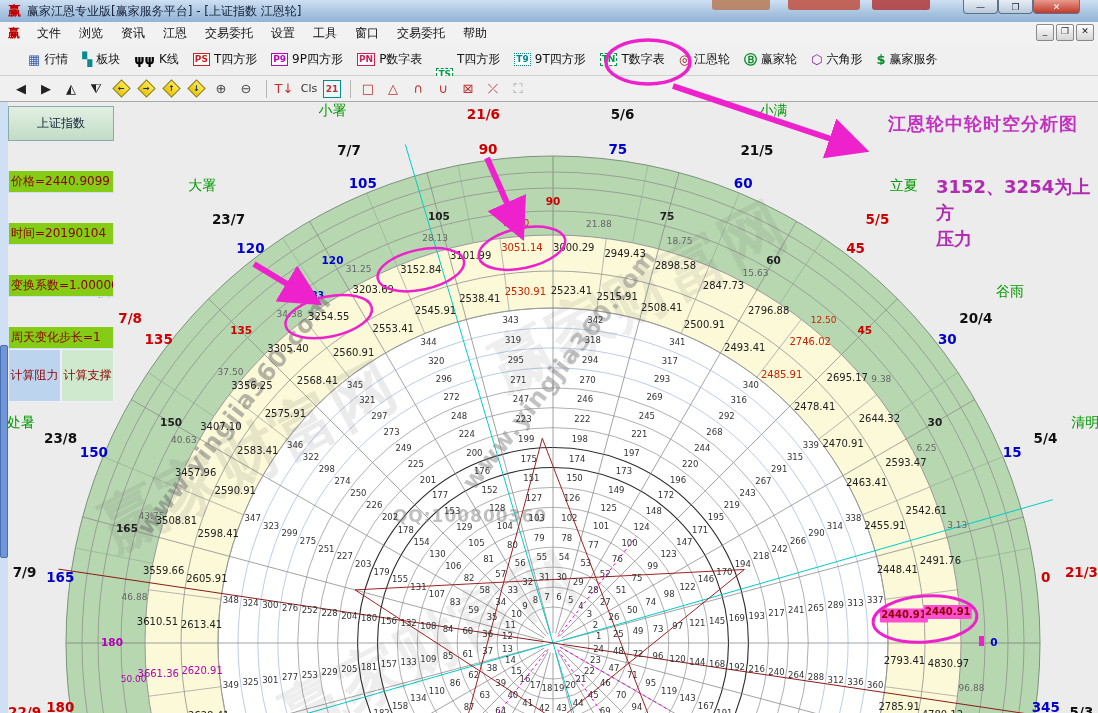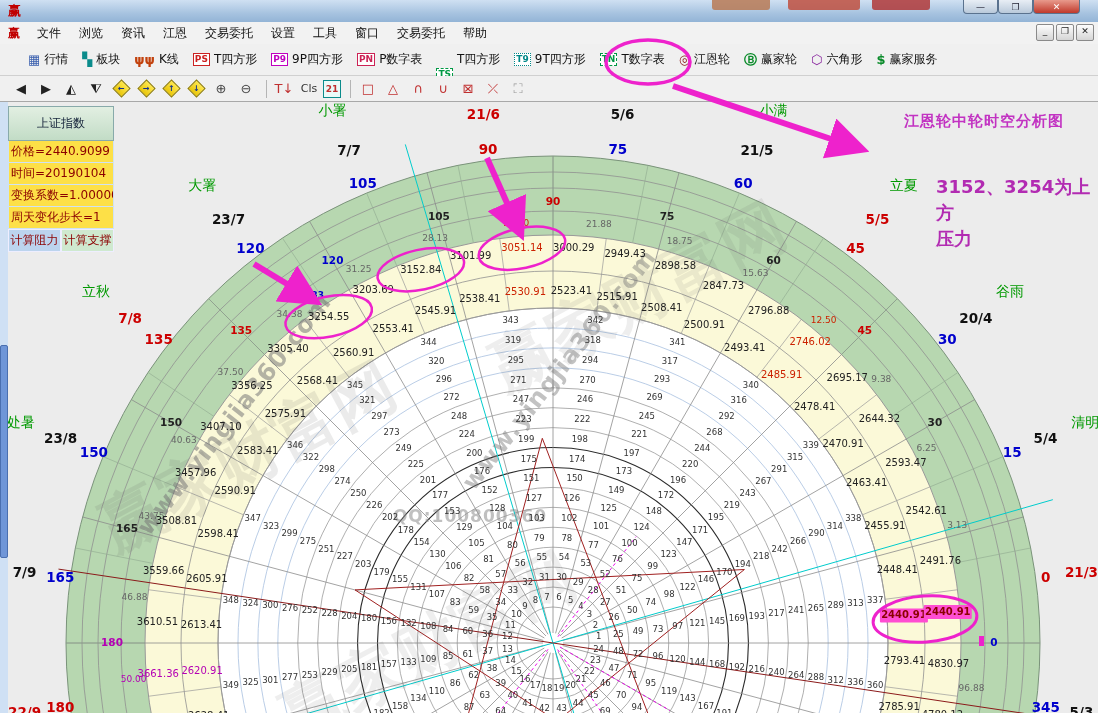--- a/index.html
+++ b/index.html
@@ -35,45 +35,46 @@
   .tb2-item{min-width:20px;height:20px;display:flex;align-items:center;justify-content:center;
     margin-right:3px;font-size:13px;border:1px solid transparent;}
   .tb2-sep{width:1px;height:18px;background:#b5b5b5;margin:0 6px;}
   .diamond{width:11px;height:11px;background:linear-gradient(#ffe84d,#e8c50a);border:1px solid #8c7a00;
     transform:rotate(45deg);display:flex;align-items:center;justify-content:center;}
   .diamond span{transform:rotate(-45deg);font-size:8px;color:#103090;font-weight:bold;}
   
   #panel{position:absolute;left:8px;top:106px;width:106px;font-size:12px;z-index:30;}
   #panel .hdr{background:linear-gradient(#e2efe2,#c2dcc6);border:1px solid #8aa;color:#15233a;
     text-align:center;padding:8px 0;font-weight:normal;}
-  #panel .row{background:#fde047;border:1px solid #cfe2f4;border-top:none;color:#8b0000;
-    padding:2px 2px;white-space:nowrap;overflow:hidden;}
+  #panel .row{background:#84cc16;border:1px solid #cfe2f4;border-top:none;color:#8b0000;
+    padding:2px 2px;white-space:nowrap;overflow:hidden;margin-top:30px;}
   #panel .btns{display:flex;}
-  #panel .pbtn{flex:1;text-align:center;color:#8b0000;padding:2px 0;border:1px solid #eef;
+  #panel .pbtn{flex:1;text-align:center;color:#8b0000;padding:17px 0;border:1px solid #eef;
     background:#bcd4ee;cursor:default;}
   #panel .pbtn.green{background:#cfe9cf;}
   
   #scrollstrip{position:absolute;left:0;top:102px;width:8px;height:611px;background:#cfe0f4;z-index:25;}
   #scrollthumb{position:absolute;left:0px;top:243px;width:8px;height:213px;background:#6f96d8;
     border:1px solid #4a6fb0;box-sizing:border-box;border-radius:2px;}
   
   #chart{position:absolute;left:0;top:102px;width:1098px;height:611px;background:#ececec;}
   #wheel-svg{position:absolute;left:0;top:0;}
   .anno{position:absolute;color:#c233c2;font-weight:bold;z-index:40;}
-  #anno-title{left:888px;top:10px;font-size:15px;letter-spacing:1px;margin-left:16px;}
+  #anno-title{left:888px;top:10px;font-size:18px;letter-spacing:1px;}
   #anno-note{left:936px;top:72px;font-size:18px;line-height:1.45;color:#b22bb2;}
   #overlay-svg{position:absolute;left:0;top:0;z-index:50;pointer-events:none;}
 </style>
 </head>
 <body>
 
 <div id="app">
 
   <div id="titlebar">
     <span class="logo">赢</span>
+    <span>赢家江恩专业版[赢家服务平台] - [上证指数 江恩轮]</span>
     <div class="tb-blob" style="left:712px;width:58px;background:#b97a55;"></div>
     <div class="tb-blob" style="left:788px;width:72px;background:#c05040;"></div>
     <div class="tb-blob" style="left:872px;width:58px;background:#b03838;"></div>
     <div id="winbtns">
       <div class="winbtn">—</div>
       <div class="winbtn">❐</div>
       <div class="winbtn close">✕</div>
     </div>
   </div>
 
@@ -90,21 +91,21 @@
   <div id="toolbar1">
       <div class="tb1-item">
         <span class="tb1-glyph" style="color: rgb(58, 95, 174); font-weight: bold;">▦</span>
         <span>行情</span>
       </div>
       <div class="tb1-item">
         <span class="tb1-glyph" style="color: rgb(10, 139, 139); font-weight: bold;">▚</span>
         <span>板块</span>
       </div>
       <div class="tb1-item">
-        <span class="tb1-glyph" style="color: #c2410c; font-weight: bold;">ψψ</span>
+        <span class="tb1-glyph" style="color: #000000; font-weight: bold;">ψψ</span>
         <span>K线</span>
       </div>
       <div class="tb1-item">
         <span class="tb1-badge" style="color: rgb(204, 34, 34); border: 1px solid rgb(204, 34, 34);">PS</span>
         <span>T四方形</span>
       </div>
       <div class="tb1-item">
         <span class="tb1-badge" style="color: rgb(192, 0, 192); border: 1px solid rgb(192, 0, 192);">P9</span>
         <span>9P四方形</span>
       </div>

